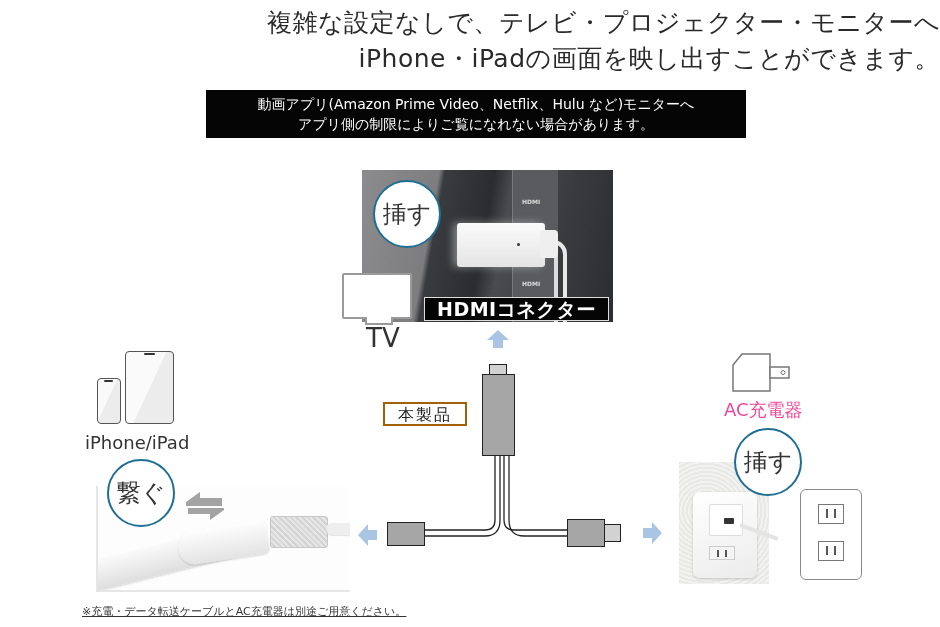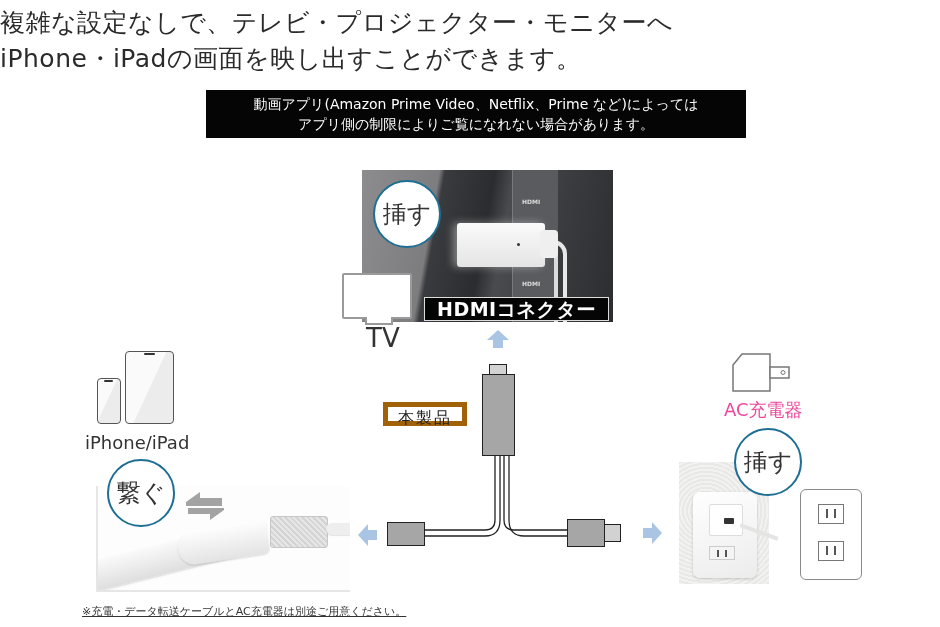--- a/index.html
+++ b/index.html
@@ -1,19 +1,19 @@
 <!DOCTYPE html>
 <html><head>
 <meta charset="utf-8">
 <style>
   * { box-sizing: border-box; margin: 0; padding: 0; }
   html, body { width: 940px; height: 627px; background: #ffffff; overflow: hidden; }
   body { position: relative; font-family: "DejaVu Sans", "Liberation Sans", sans-serif; color: #222; }
 
-  .headline { position: absolute; left: 0; width: 940px; text-align: left; font-size: 25px; color: #2a2a2a; letter-spacing: 0.5px; }
+  .headline { position: absolute; left: 0; width: 940px; text-align: right; font-size: 25px; color: #2a2a2a; letter-spacing: 0.5px; }
   .headline.l1 { top: 6px; }
   .headline.l2 { top: 42px; }
 
   .notice { position: absolute; left: 206px; top: 90px; width: 540px; height: 48px; background: #050505; color: #fff; text-align: center; font-size: 14px; line-height: 20px; padding-top: 4px; }
 
   
   .tv-photo { position: absolute; left: 362px; top: 170px; width: 251px; height: 152px; overflow: hidden;
     background: linear-gradient(100deg, #8c8c8e 0%, #7d7d80 28%, #3a3b3e 30%, #2b2c2f 48%, #4a4b4e 55%, #3b3c3f 75%, #2c2d30 100%); }
   .tv-photo .port-panel { position: absolute; left: 150px; top: 0; width: 46px; height: 152px; background: #5a5b5f; border-left: 1px solid #77787c; }
   .tv-photo .hdmi-lbl { position: absolute; left: 160px; font-size: 6px; color: #ddd; font-weight: bold; }
@@ -41,21 +41,21 @@
   .arrow-up .head { position: absolute; left: 0; top: 0; border-left: 11px solid transparent; border-right: 11px solid transparent; border-bottom: 10px solid #a9c5e3; }
   .arrow-up .stem { position: absolute; left: 6px; top: 10px; width: 10px; height: 8px; background: #a9c5e3; }
   .arrow-left { left: 358px; top: 524px; }
   .arrow-left .head { position: absolute; left: 0; top: 0; border-top: 11px solid transparent; border-bottom: 11px solid transparent; border-right: 10px solid #a9c5e3; }
   .arrow-left .stem { position: absolute; left: 10px; top: 6px; width: 9px; height: 10px; background: #a9c5e3; }
   .arrow-right { left: 643px; top: 522px; }
   .arrow-right .stem { position: absolute; left: 0; top: 6px; width: 9px; height: 10px; background: #a9c5e3; }
   .arrow-right .head { position: absolute; left: 9px; top: 0; border-top: 11px solid transparent; border-bottom: 11px solid transparent; border-left: 10px solid #a9c5e3; }
 
   
-  .product-label { position: absolute; left: 383px; top: 402px; width: 84px; height: 24px; border: 5px solid #a16207; background: #fff; font-size: 16px; text-align: center; line-height: 22px; color: #222; letter-spacing: 2px; }
+  .product-label { position: absolute; left: 383px; top: 402px; width: 84px; height: 24px; border: 2px solid #a16207; background: #fff; font-size: 16px; text-align: center; line-height: 22px; color: #222; letter-spacing: 2px; }
   .plug-top-tip { position: absolute; left: 489px; top: 364px; width: 18px; height: 11px; background: #d2d2d2; border: 1.5px solid #222; }
   .plug-top-body { position: absolute; left: 482px; top: 374px; width: 33px; height: 82px; background: #a6a6a6; border: 1.5px solid #222; }
   .plug-left { position: absolute; left: 387px; top: 522px; width: 38px; height: 24px; background: #a6a6a6; border: 1.5px solid #222; }
   .plug-right { position: absolute; left: 567px; top: 519px; width: 38px; height: 28px; background: #a6a6a6; border: 1.5px solid #222; }
   .plug-right-tip { position: absolute; left: 604px; top: 524px; width: 17px; height: 18px; background: #d2d2d2; border: 1.5px solid #222; }
   svg.cables { position: absolute; left: 0; top: 0; }
 
   
   .phone-icon { position: absolute; left: 97px; top: 378px; width: 24px; height: 46px; border: 1.5px solid #555; border-radius: 4px; background: linear-gradient(115deg,#fafafa 45%,#ececec 46%); }
   .phone-icon::before { content: ""; position: absolute; left: 6px; top: 1px; width: 9px; height: 2px; background: #333; border-radius: 1px; }
@@ -93,21 +93,21 @@
 
   .footnote { position: absolute; left: 82px; top: 604px; font-size: 11px; color: #333; text-decoration: underline; }
 </style>
 </head>
 <body>
 
 <div class="headline l1">複雑な設定なしで、テレビ・プロジェクター・モニターへ</div>
 <div class="headline l2">iPhone・iPadの画面を映し出すことができます。</div>
 
 <div class="notice">
-  <div>動画アプリ(Amazon Prime Video、Netflix、Prime など)によっては</div>
+  <div>動画アプリ(Amazon Prime Video、Netflix、Hulu など)モニターへ</div>
   <div>アプリ側の制限によりご覧になれない場合があります。</div>
 </div>
 
 <div class="tv-photo">
   <div class="port-panel"></div>
   <div class="hdmi-lbl" style="top:28px;">HDMI</div>
   <div class="hdmi-lbl" style="top:110px;">HDMI</div>
   <div class="dongle"></div>
   <div class="dongle-dot"></div>
   <div class="cable-2"></div>

